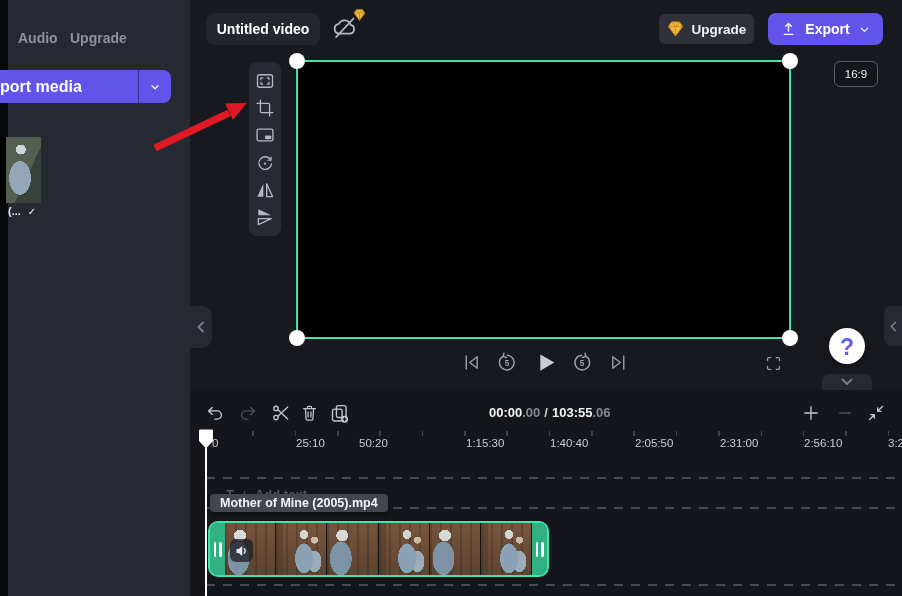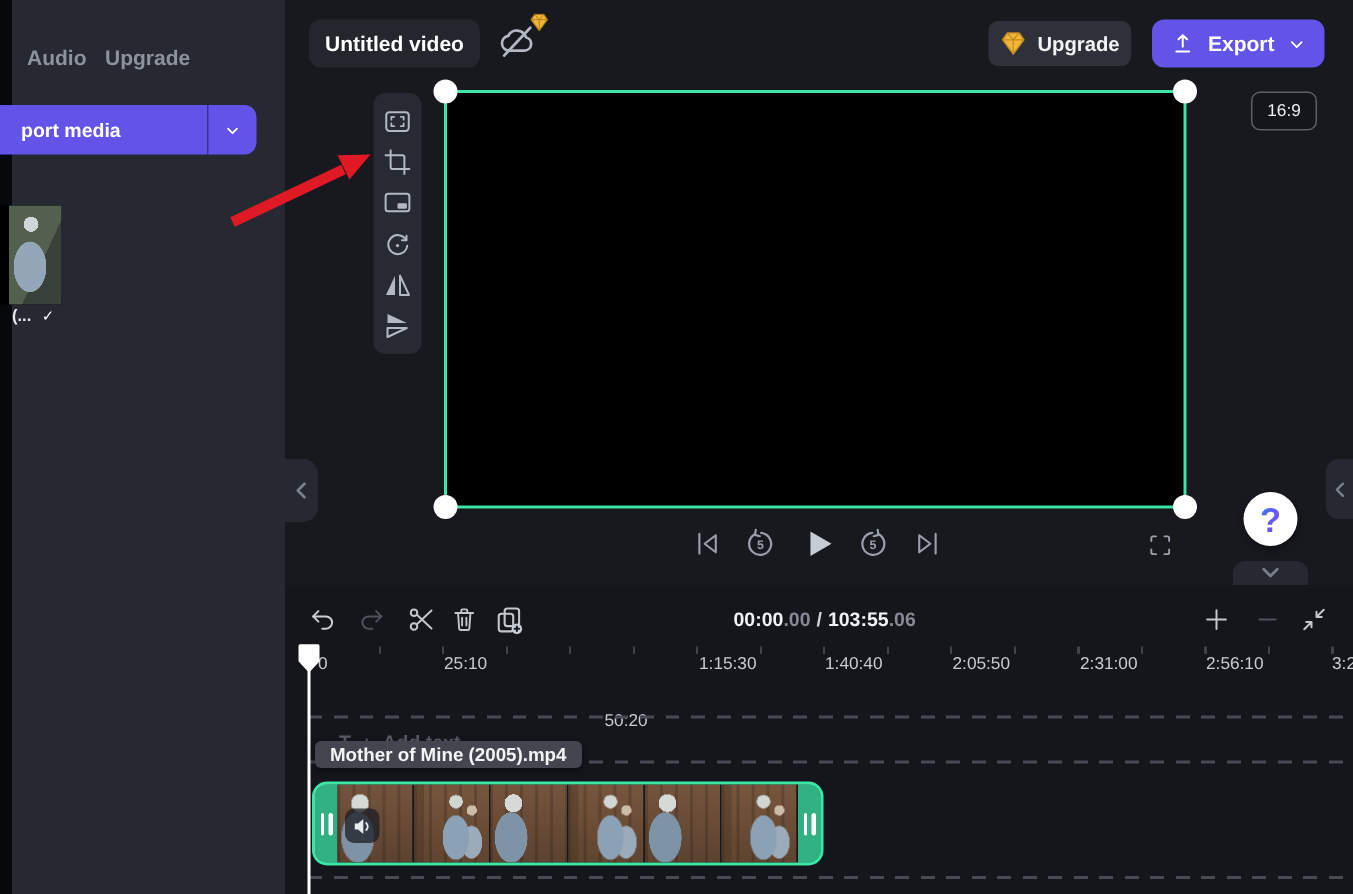--- a/index.html
+++ b/index.html
@@ -12,22 +12,22 @@
   .abs { position:absolute; }
   svg { display:block; }
   .ic { stroke:#b3b8c2; stroke-width:1.6; fill:none; stroke-linecap:round; stroke-linejoin:round; }
 
   
   #edge-strip { left:0; top:0; width:8px; height:596px; background:#07080c; }
   #sidebar { left:8px; top:0; width:182px; height:596px; background:#262832; }
   .side-tab { position:absolute; top:30px; font-size:14px; font-weight:700; color:#8d929c; cursor:pointer; }
   #import-group { position:absolute; left:-8px; top:70px; width:171px; height:33px; display:flex;
     background:#6254e8; border-radius:0 8px 8px 0; overflow:hidden; }
-  #import-main { flex:1; display:flex; align-items:center; padding-left:14px;
-    color:#fff; font-size:13px; font-weight:700; border-right:1.5px solid rgba(10,5,60,.45); }
+  #import-main { flex:1; display:flex; align-items:center; padding-left:0;
+    color:#fff; font-size:16px; font-weight:700; border-right:1.5px solid rgba(10,5,60,.45); }
   #import-arrow { width:32px; display:flex; align-items:center; justify-content:center; }
   #media-thumb { position:absolute; left:-8px; top:137px; width:41px; height:66px; background:#000; overflow:hidden; }
   #media-thumb-img { position:absolute; inset:0 0 0 6px;
     background:
       radial-gradient(circle 5px at 42% 19%, #cfd5d8 98%, transparent),
       radial-gradient(ellipse 11px 17px at 40% 62%, #93a7b8 98%, transparent),
       linear-gradient(115deg, #53604f 0 60%, #38423a 60%),
       linear-gradient(#3c4a41,#2a342e); }
   #media-caption { position:absolute; left:0; top:205px; display:flex; align-items:center; gap:7px;
     color:#e7e9ec; font-size:11px; font-weight:700; }
@@ -338,21 +338,21 @@
   </div>
   <div class="abs tl-btn" style="left:866px; top:403px;">
     <svg width="20" height="20" viewBox="0 0 24 24">
       <path class="ic" style="stroke:#c2c6cd" d="M19.8 4.2L14 10M14 5.8V10h4.2M4.2 19.8L10 14M10 18.2V14H5.8"></path>
     </svg>
   </div>
 
   <div class="abs" id="ruler-ticks"></div>
   <div class="ruler-label" style="left:212px;">0</div>
   <div class="ruler-label" style="left:296px;">25:10</div>
-  <div class="ruler-label" style="left:403px;margin-top:38px;">50:20</div>
+  <div class="ruler-label" style="left:359px;">50:20</div>
   <div class="ruler-label" style="left:466px;">1:15:30</div>
   <div class="ruler-label" style="left:550px;">1:40:40</div>
   <div class="ruler-label" style="left:635px;">2:05:50</div>
   <div class="ruler-label" style="left:720px;">2:31:00</div>
   <div class="ruler-label" style="left:804px;">2:56:10</div>
   <div class="ruler-label" style="left:888px;">3:2</div>
 
   <div class="dashline" style="top:477px;"></div>
   <div class="dashline" style="top:507px;"></div>
   <div class="dashline" style="top:584px;"></div>

